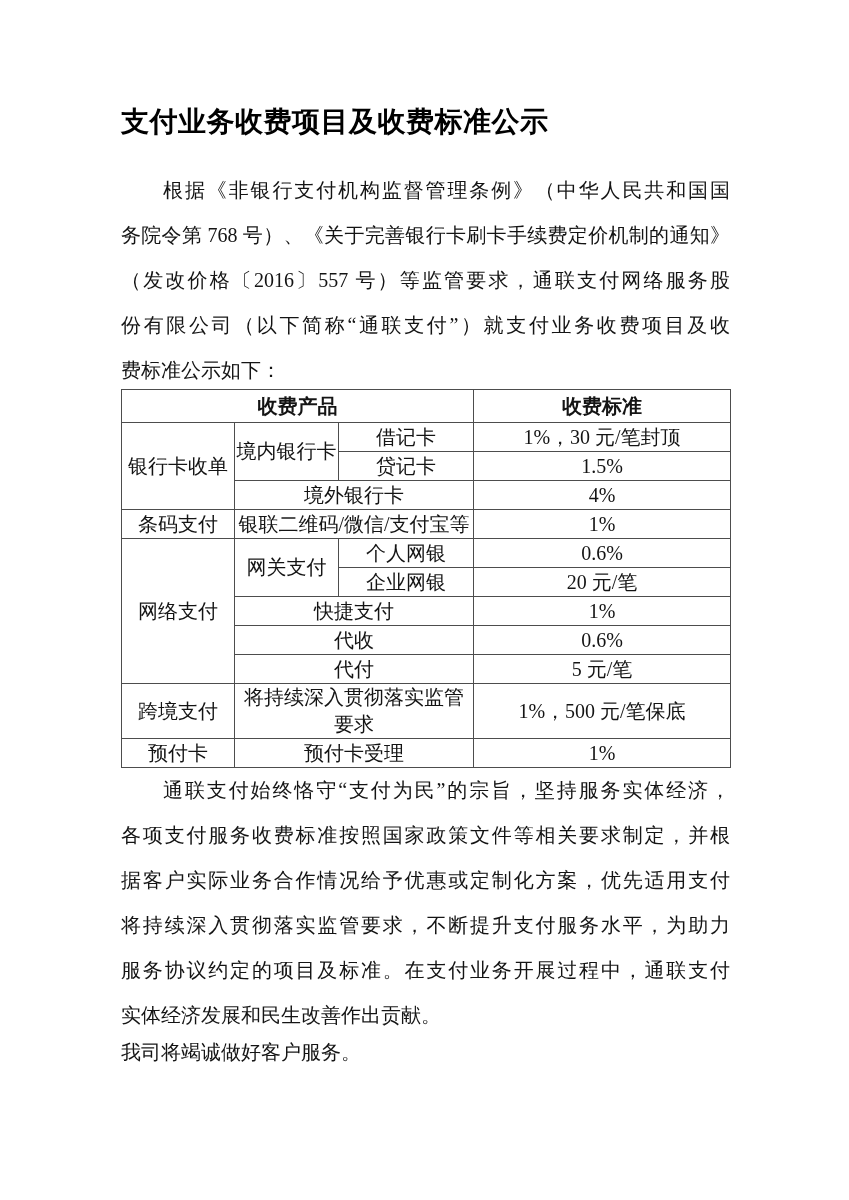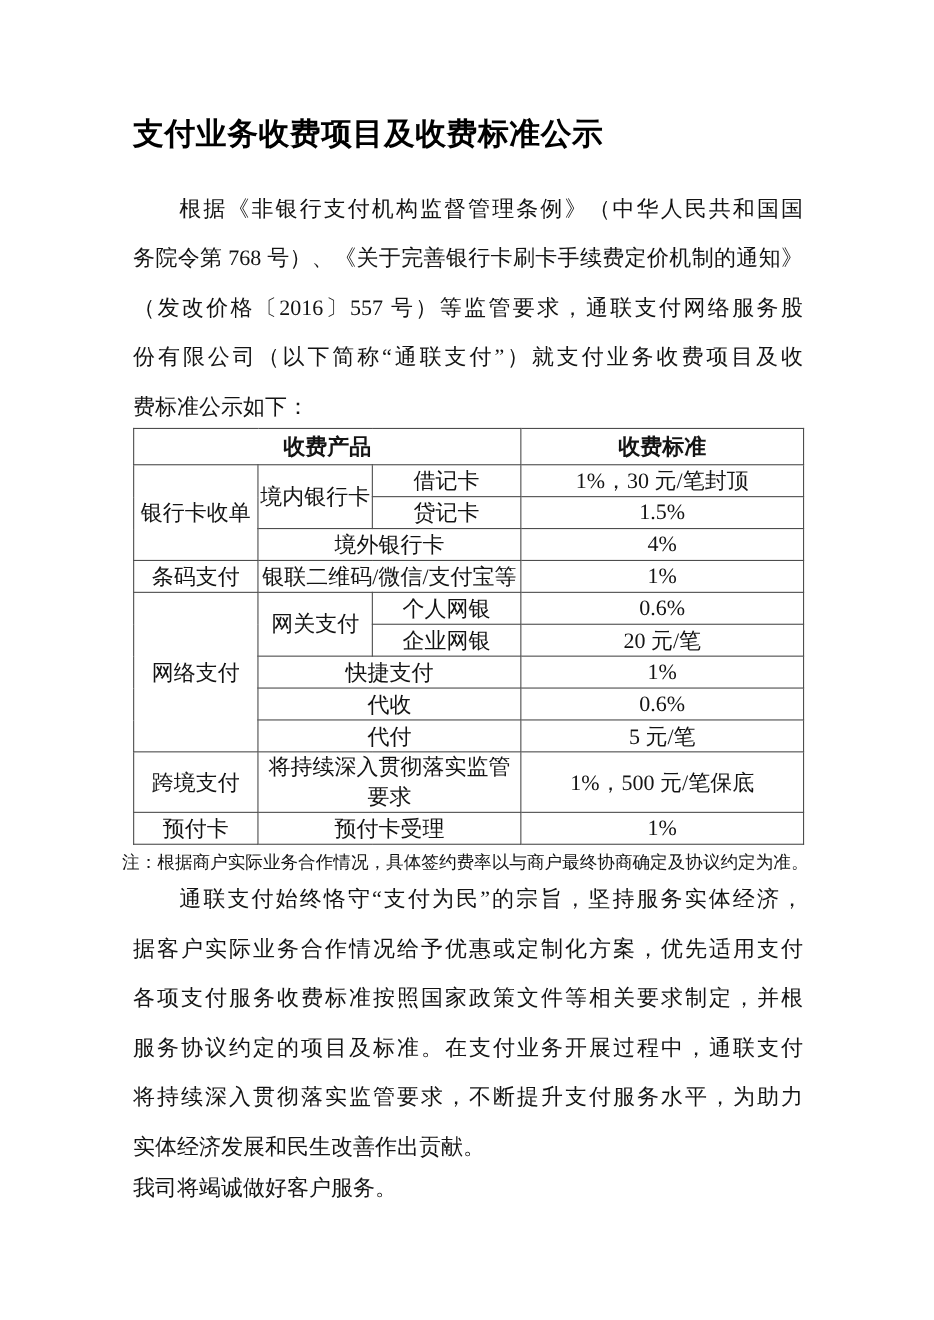--- a/index.html
+++ b/index.html
@@ -147,28 +147,27 @@
           <td>1%，500 元/笔保底</td>
         </tr>
         <tr>
           <td>预付卡</td>
           <td colspan="2">预付卡受理</td>
           <td>1%</td>
         </tr>
       </tbody>
   </table>
 
-  <div class="table-note">注：根据商户实际业务合作情况，具体签约费率以与商户最终协商确定及协议约定为准。</div>
 
   <div class="para para-commitment">
       <div class="line first">通联支付始终恪守“支付为民”的宗旨，坚持服务实体经济，</div>
+      <div class="line">各项支付服务收费标准按照国家政策文件等相关要求制定，并根</div>
       <div class="line">据客户实际业务合作情况给予优惠或定制化方案，优先适用支付</div>
-      <div class="line">各项支付服务收费标准按照国家政策文件等相关要求制定，并根</div>
+      <div class="line">将持续深入贯彻落实监管要求，不断提升支付服务水平，为助力</div>
       <div class="line">服务协议约定的项目及标准。在支付业务开展过程中，通联支付</div>
-      <div class="line">将持续深入贯彻落实监管要求，不断提升支付服务水平，为助力</div>
       <div class="line last">实体经济发展和民生改善作出贡献。</div>
     </div>
 
   <div class="para para-contact">
       <div class="line last">我司将竭诚做好客户服务。</div>
     </div>
 
 </div>
 
 </body></html>

